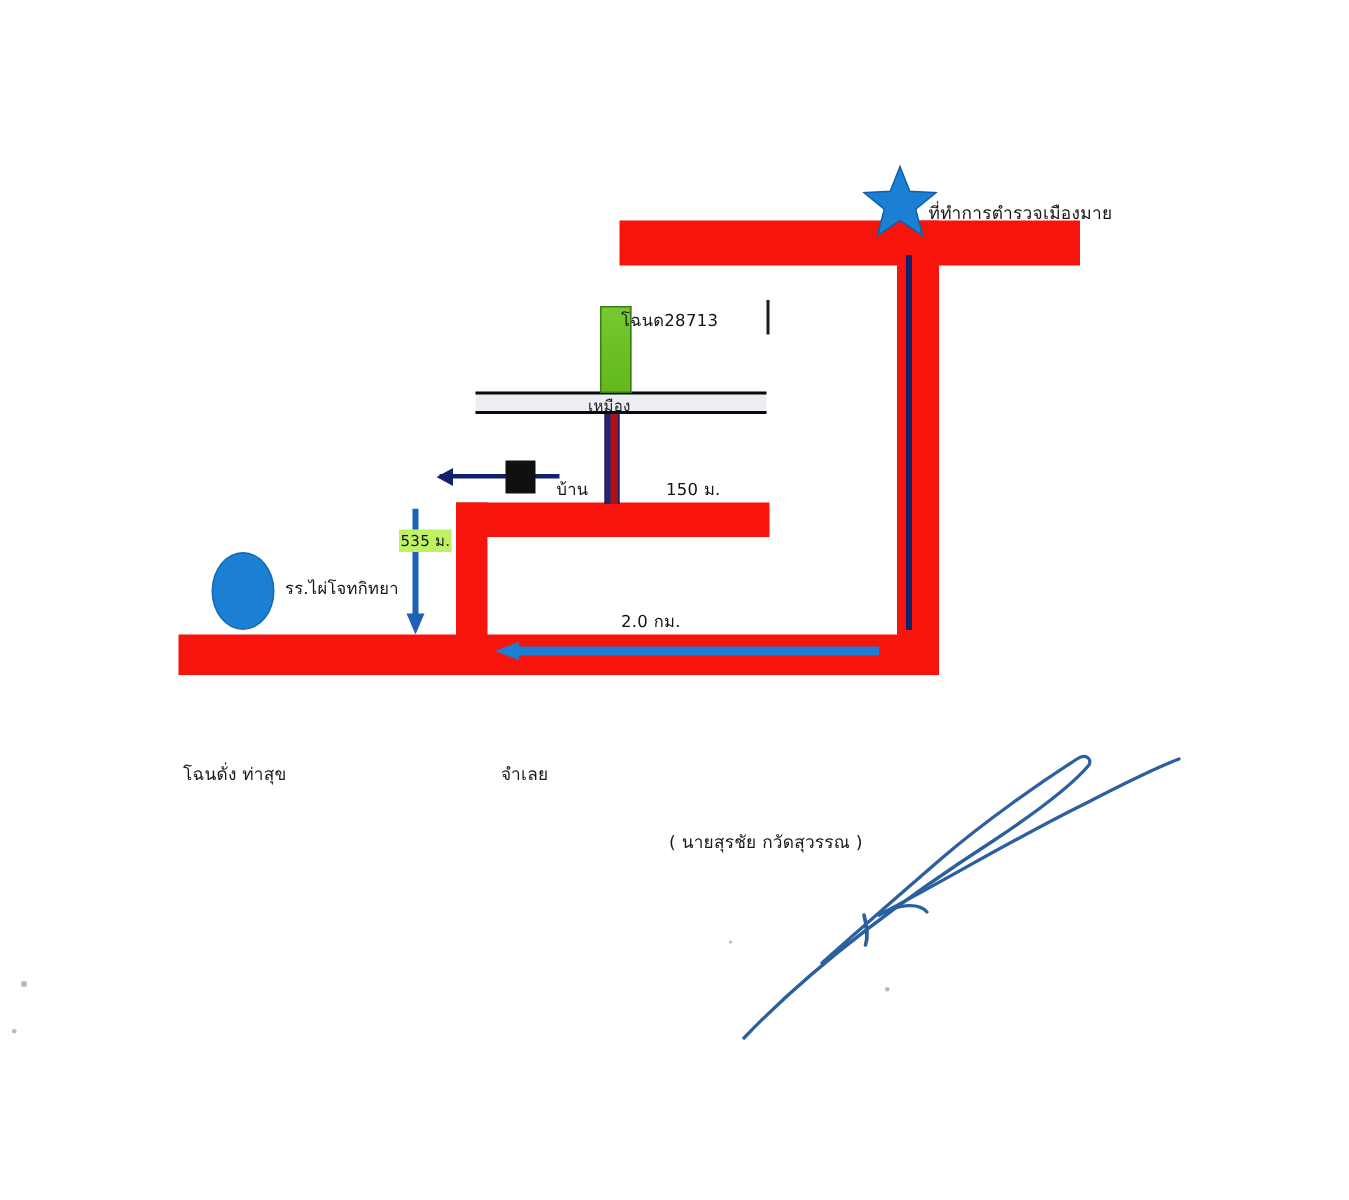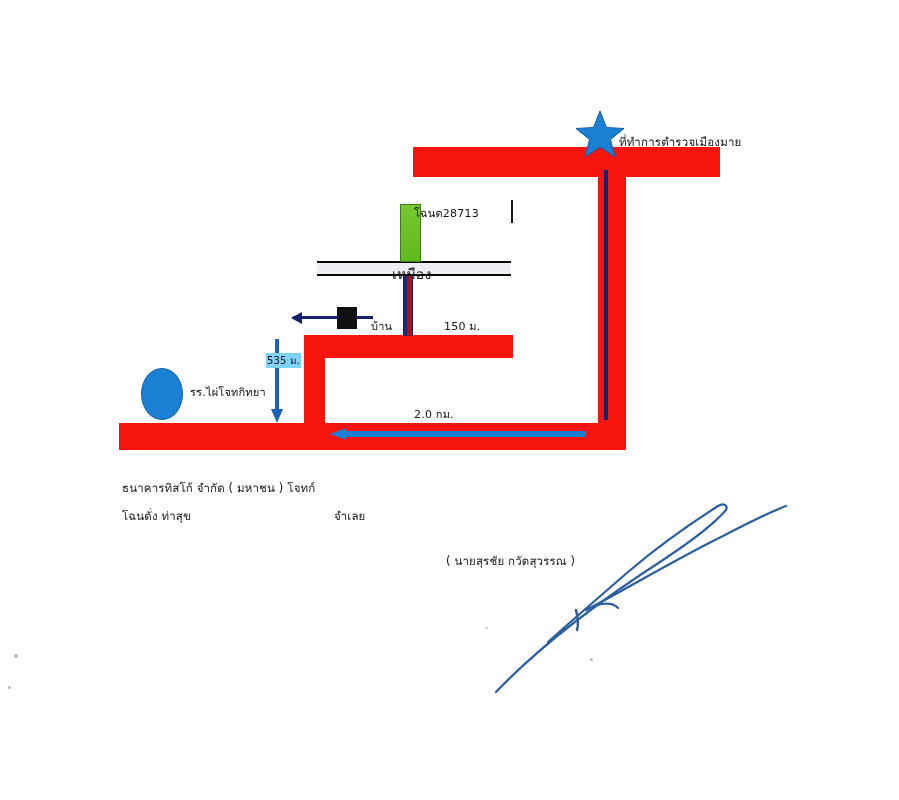--- a/index.html
+++ b/index.html
@@ -36,21 +36,21 @@
   
   .canal-band {
     position: absolute;
     background: #eceef4;
     border-top: 2px solid #0a0a0a;
     border-bottom: 2px solid #0a0a0a;
     box-sizing: border-box;
   }
   .canal-label {
     position: absolute;
-    font-size: 14px;
+    font-size: 10px;
     color: #1a1a1a;
     white-space: nowrap;
     letter-spacing: .2px;
   }
   
   .plot {
     position: absolute;
     background: #6fc22a;
     background-image: linear-gradient(180deg,#76c930 0%,#62b81f 100%);
     border: 1px solid #3e7d14;
@@ -166,39 +166,38 @@
     <div class="house-block" style="left:337px; top:307px; width:20px; height:22px;"></div>
     <svg class="arrow-svg" width="22" height="16" viewBox="0 0 22 16" style="left:291px; top:310px;">
       <polygon points="0,8 11,2 11,14" fill="#14226e"></polygon>
     </svg>
     <div class="map-label" style="left:371px; top:317px;">บ้าน</div>
 
     <svg class="arrow-svg" width="14" height="84" viewBox="0 0 14 84" style="left:270px; top:339px;">
       <rect x="5" y="0" width="4" height="72" fill="#1b62b8"></rect>
       <polygon points="1,70 13,70 7,84" fill="#1b62b8"></polygon>
     </svg>
-    <div class="map-label small" style="left:266px; top:353px; background:#7dd3fc; padding:0 1px;">535 ม.</div>
+    <div class="map-label small" style="left:266px; top:353px; background:#bef264; padding:0 1px;">535 ม.</div>
 
     <div class="map-label" style="left:414px; top:405px;">2.0 กม.</div>
     <svg class="arrow-svg" width="256" height="14" viewBox="0 0 256 14" style="left:330px; top:427px;">
       <rect x="14" y="4" width="242" height="6" fill="#1b7fd4"></rect>
       <polygon points="0,7 16,1 16,13" fill="#1b7fd4"></polygon>
     </svg>
 
     <div class="school-circle" style="left:141px; top:368px; width:42px; height:52px;"></div>
     <div class="map-label" style="left:190px; top:383px;">รร.ไผ่โจทกิทยา</div>
 
     <svg class="star-icon" width="50" height="48" viewBox="0 0 50 48" style="left:575px; top:110px;">
       <polygon points="25,1 31.5,17.5 49,18.5 35.5,29.5 40,47 25,37 10,47 14.5,29.5 1,18.5 18.5,17.5" fill="#1b7fd4" stroke="#0f5fa8" stroke-width="1"></polygon>
     </svg>
     <div class="map-label" style="left:619px; top:133px; font-size:11.5px;">ที่ทำการตำรวจเมืองมาย</div>
 
   </div>
 
-  <div class="caption" style="left:122px; top:479px;">ธนาคารทิสโก้ จำกัด ( มหาชน )    โจทก์</div>
 
   <div class="caption" style="left:122px; top:507px;">โฉนดั่ง ท่าสุข</div>
   <div class="caption" style="left:334px; top:507px;">จำเลย</div>
 
 
   <div class="caption" style="left:446px; top:552px;">(  นายสุรชัย  กวัดสุวรรณ  )</div>
 
   <svg class="signature-svg" width="330" height="250" viewBox="0 0 330 250" style="left:478px; top:452px;">
     <g fill="none" stroke="#2b5fa0" stroke-linecap="round" stroke-linejoin="round">
 

